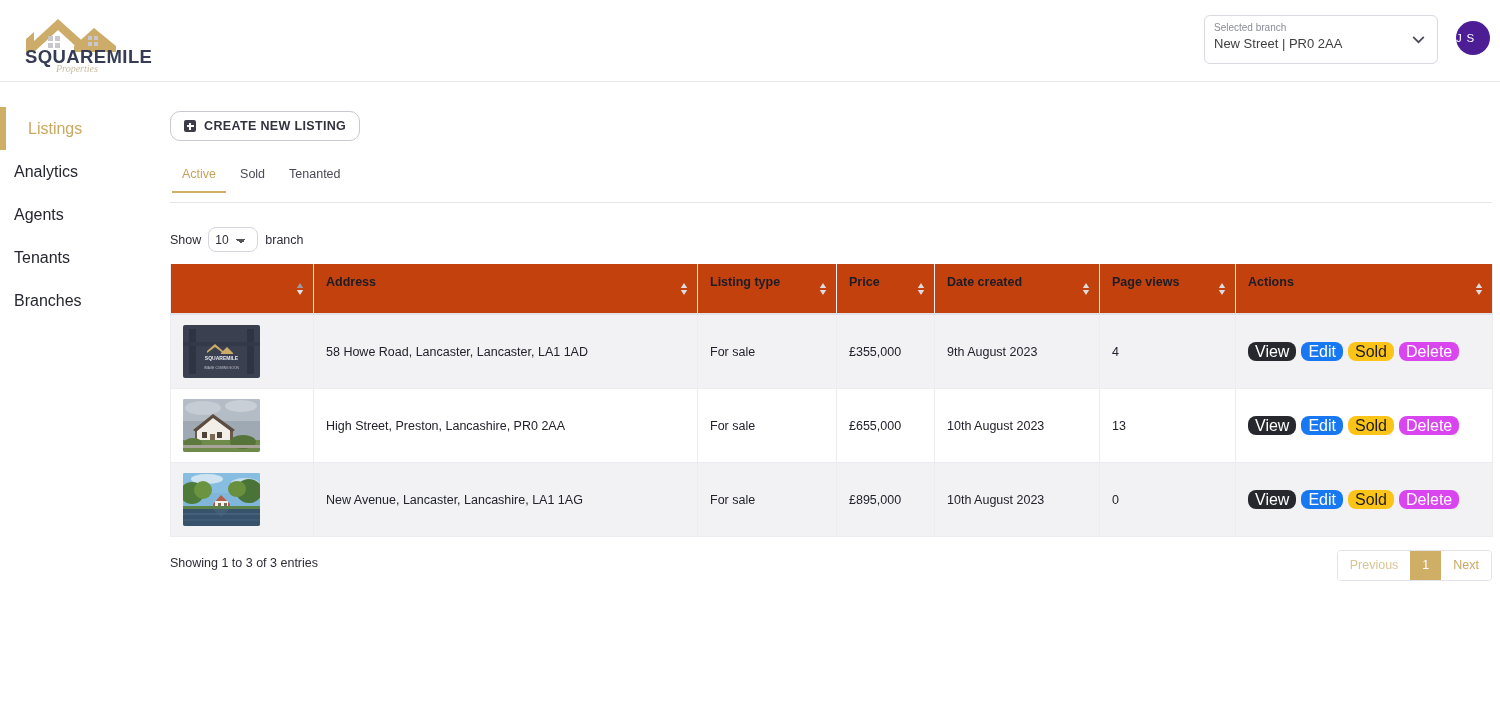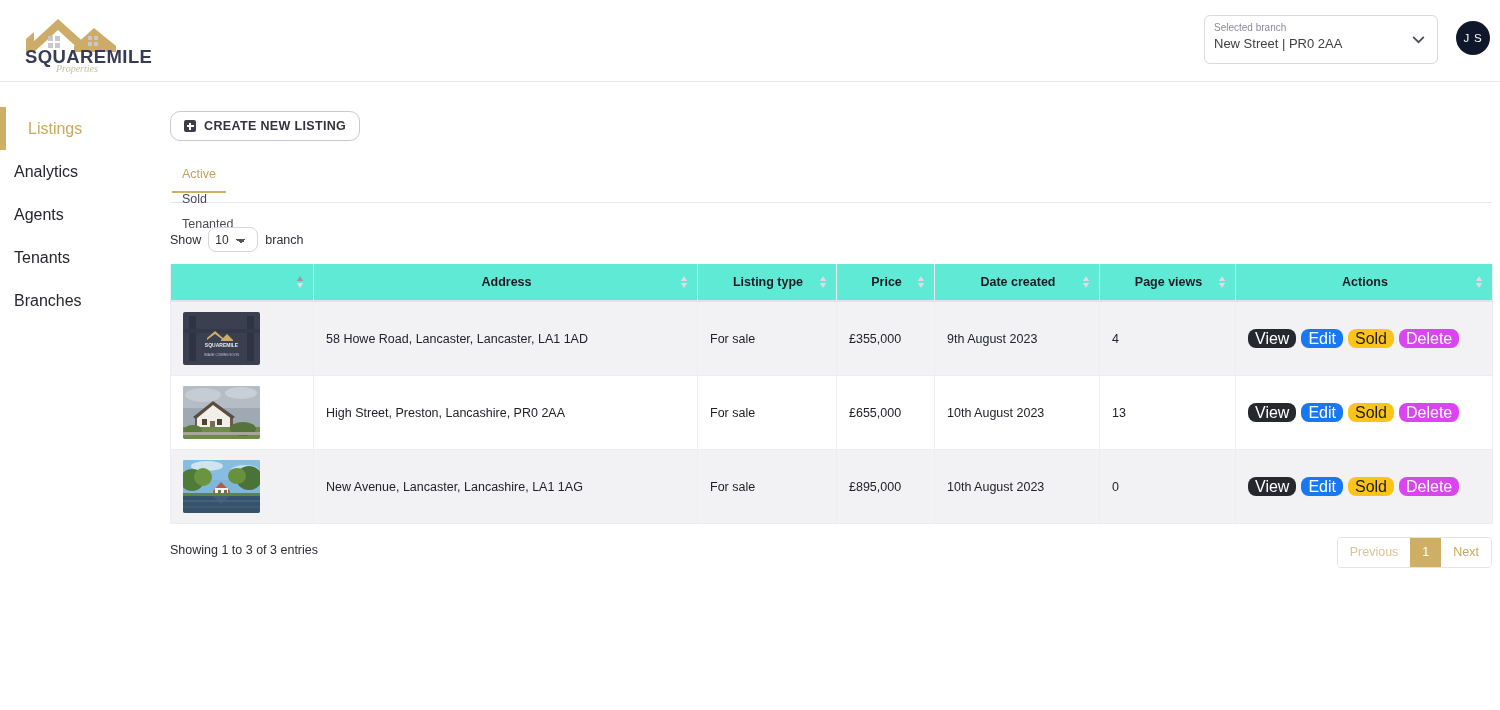--- a/index.html
+++ b/index.html
@@ -38,23 +38,23 @@
   .branch-value {
     font-size: 13px; color: #404040; line-height: 18px; margin-top: 1px;
   }
   .branch-chevron {
     position: absolute; right: 12px; top: 17px;
     width: 13px; height: 13px;
   }
   .avatar {
     position: absolute; right: 10px; top: 21px;
     width: 34px; height: 34px; border-radius: 50%;
-    background: #0f172a;
+    background: #4c1d95;
     color: #fff; font-size: 11.5px; letter-spacing: .8px;
-    display: flex; align-items: center; justify-content: center;
+    display: flex; align-items: center; 
   }
 
   
   .sidebar {
     position: absolute; left: 0; top: 83px;
     width: 160px; height: 627px;
     background: #ffffff;
     padding-top: 24px;
   }
   .nav-item {
@@ -100,21 +100,20 @@
   .plus-icon::before { left: 5px; top: 2.5px; width: 2px; height: 7px; }
   .plus-icon::after  { top: 5px; left: 2.5px; height: 2px; width: 7px; }
 
   
   .tabs {
     margin-top: 26px;
     height: 36px;
     border-bottom: 1px solid #e6e6ea;
     display: flex; align-items: flex-start; gap: 0;
     width: 1322px;
-    flex-direction: column;
   }
   .tab {
     font-size: 12.5px;
     color: #4a4a57;
     padding: 0 12px 11px 12px;
     cursor: pointer;
     position: relative;
   }
   .tab.active { color: #c7a25c; }
   .tab.active::after {
@@ -165,28 +164,28 @@
 
   
   table.listings {
     margin-top: 11px;
     border-collapse: collapse;
     width: 1322px;
     table-layout: fixed;
   }
   table.listings th {
     position: relative;
-    text-align: center;
+    text-align: left;
     font-size: 12.5px;
     font-weight: bold;
     color: #1d1d27;
-    padding: 11px 10px 11px 12px;
+    padding: 11px 10px 24px 12px;
     border-bottom: 2px solid #e2e2e8;
     border-left: 1px solid #ededf1;
-    background: #5eead4;
+    background: #c2410c;
     vertical-align: middle;
   }
   table.listings th:first-child { border-left: 1px solid #ededf1; }
   table.listings th:last-child  { border-right: 1px solid #ededf1; }
   .sort-ind {
     position: absolute; right: 9px; top: 50%;
     transform: translateY(-50%);
     width: 8px; height: 14px;
   }
   table.listings td {

